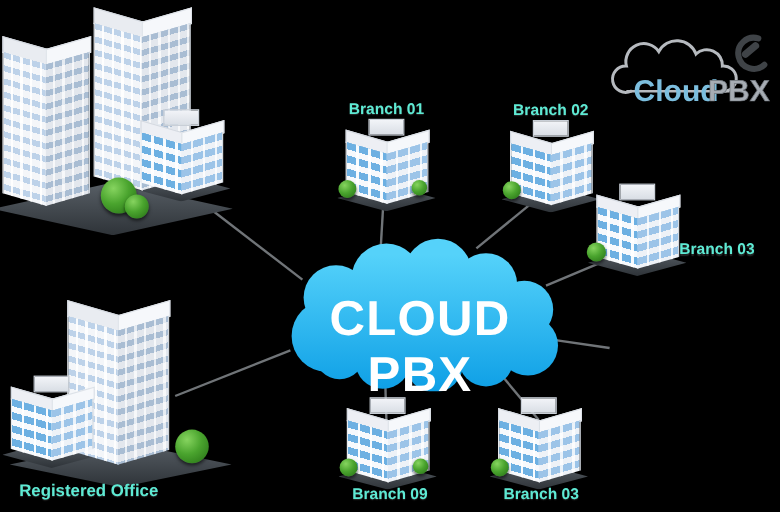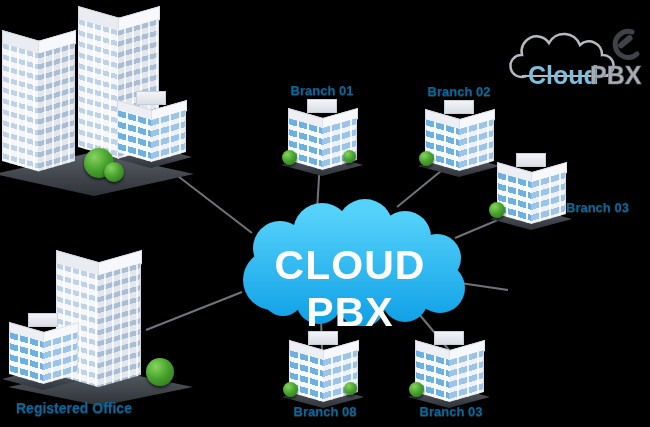--- a/index.html
+++ b/index.html
@@ -1,20 +1,20 @@
 <!DOCTYPE html>
 <html><head>
 <meta charset="utf-8">
 <style>
   html,body{margin:0;padding:0;background:#000;}
   .stage{position:relative;width:650px;height:427px;background:#000;overflow:hidden;
          font-family:"Liberation Sans", sans-serif;}
   .lines{position:absolute;left:0;top:0;z-index:1;}
   .site{position:absolute;z-index:2;}
-  .site-label{position:absolute;font-size:13px;font-weight:700;color:#0369a1;
+  .site-label{position:absolute;font-size:13px;font-weight:700;color:#5eead4;
               text-shadow:0 1px 1px #2b2b2b;white-space:nowrap;z-index:5;}
   .lbl-above{top:-15px;left:-8px;width:94px;text-align:center;}
   .lbl-below{top:74px;left:-6px;width:94px;text-align:center;}
   .lbl-right{left:74px;top:48px;width:95px;text-align:left;}
   .lbl-under-big{text-align:left;font-size:14px;}
 
   
   .tw{position:absolute;--w:40px;--h:120px;}
   .tw .rl,.tw .rr{position:absolute;top:0;width:var(--w);height:12px;}
   .tw .rl{left:0;transform:skewY(16deg);transform-origin:top left;background:#e9ecf1;border:1px solid #d3d8df;}
@@ -159,21 +159,21 @@
 
   <div class="site sb" style="left:284px;top:330px">
     <div class="pad" style="left:-2px;top:56px;width:82px;height:22px"></div>
     <div class="pent"></div>
     <div class="rl"></div>
       <div class="rr"></div>
     <div class="fl"></div>
       <div class="fr"></div>
     <div class="tree" style="left:-1px;top:52px;width:15px;height:15px"></div>
     <div class="tree" style="left:60px;top:52px;width:13px;height:13px"></div>
-    <div class="site-label lbl-below">Branch 08</div>
+    <div class="site-label lbl-below">Branch 09</div>
   </div>
 
   <div class="site sb" style="left:410px;top:330px">
     <div class="pad" style="left:-2px;top:56px;width:82px;height:22px"></div>
     <div class="pent"></div>
     <div class="rl"></div>
       <div class="rr"></div>
     <div class="fl"></div>
       <div class="fr"></div>
     <div class="tree" style="left:-1px;top:52px;width:15px;height:15px"></div>

